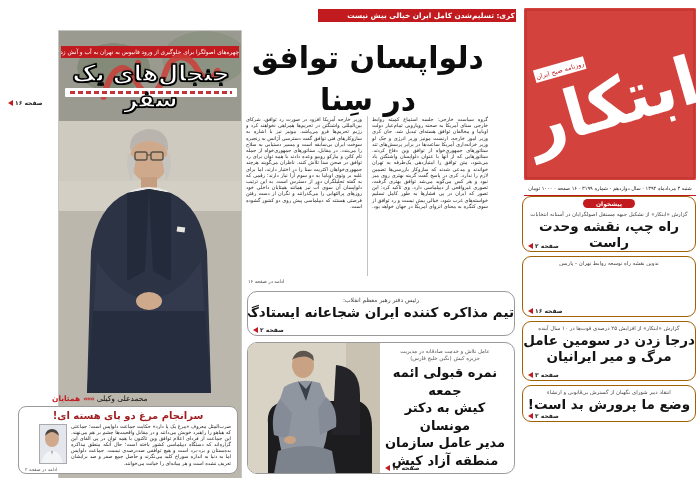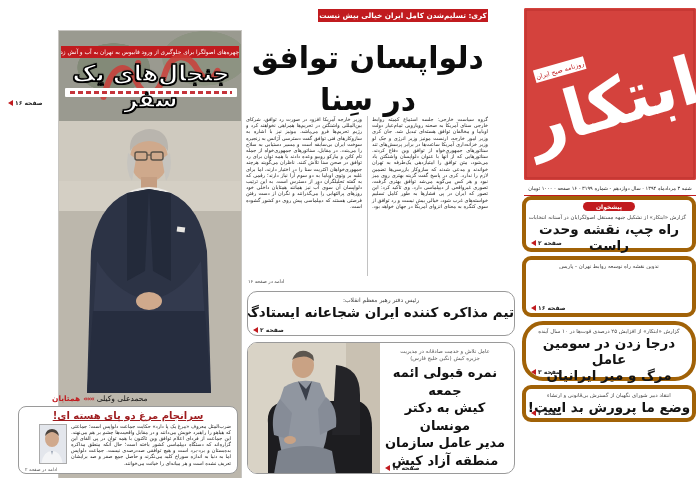--- a/index.html
+++ b/index.html
@@ -7,36 +7,36 @@
   #page{position:relative;width:700px;height:478px;background:#ffffff;direction:rtl;}
   .preline{white-space:pre-line;}
 
   
   .masthead{position:absolute;left:524px;top:8px;width:172px;height:172px;background:#d4423d;border-radius:2px;overflow:hidden;}
   .logo-svg{position:absolute;inset:0;}
   .dateline{position:absolute;left:524px;top:183px;width:172px;height:12px;font-size:5px;color:#222;
     text-align:center;line-height:11px;border-bottom:1.5px solid #c11b1f;direction:rtl;}
 
   
-  .sbox{position:absolute;left:522px;width:174px;background:#fff;border:4px solid #a16207;border-radius:9px;box-sizing:border-box;}
+  .sbox{position:absolute;left:522px;width:174px;background:#fff;border:1px solid #a16207;border-radius:9px;box-sizing:border-box;}
   .s1{top:196px;height:56px;}
   .s2{top:256px;height:61px;}
-  .s3{top:321px;height:60px;border-radius:21px;}
+  .s3{top:321px;height:60px;}
   .s4{top:385px;height:37px;}
   .s5{top:426px;height:49px;}
   .sb-badge{width:52px;margin:2px auto 0;background:#c11b1f;color:#fff;font-size:6px;line-height:9px;border-radius:5px;text-align:center;font-weight:bold;}
   .sb-kicker{font-size:5.4px;color:#444;text-align:center;margin-top:3px;line-height:6px;overflow:hidden;white-space:nowrap;padding:0 6px;}
   .sb-head{font-size:13.5px;font-weight:bold;color:#141414;text-align:center;line-height:1.18;letter-spacing:-.4px;margin-top:2px;}
   .pmark{position:absolute;left:5px;bottom:2px;display:flex;align-items:center;gap:2px;direction:ltr;}
   .pmark .arr{width:0;height:0;border-top:3.5px solid transparent;border-bottom:3.5px solid transparent;border-right:5.5px solid #c11b1f;}
   .pmark .ptxt{font-size:6px;font-weight:bold;color:#222;}
 
   
   .lead-kicker{position:absolute;left:318px;top:9px;width:170px;height:13px;background:#c11b1f;color:#fff;
-    font-size:7.3px;font-weight:bold;text-align:center;line-height:13px;white-space:nowrap;overflow:hidden;}
+    font-size:7.3px;font-weight:bold;text-align:center;line-height:13px;white-space:nowrap;overflow:hidden;padding-left:28px;}
   .lead-head{position:absolute;left:246px;top:37px;width:244px;font-size:30px;line-height:42px;font-weight:bold;
     color:#0d0d0d;text-align:center;letter-spacing:-1px;}
   .lead-body{position:absolute;left:246px;top:116px;width:242px;height:160px;font-size:5px;line-height:6.2px;
     color:#222;text-align:justify;direction:rtl;column-count:2;column-gap:10px;column-rule:1px solid #c2c2c2;overflow:hidden;}
   .lead-cont{position:absolute;left:248px;top:279px;font-size:4.8px;color:#444;}
 
   
   .leader{position:absolute;left:247px;top:291px;width:268px;height:45px;background:#fff;border:1px solid #9a9a9a;border-radius:10px;box-sizing:border-box;}
   .leader .lk{font-size:6px;color:#444;text-align:center;margin-top:4px;line-height:7px;}
   .leader .lh{font-size:13.5px;font-weight:bold;color:#141414;text-align:center;letter-spacing:-.3px;margin-top:1px;white-space:nowrap;overflow:hidden;}
@@ -64,21 +64,21 @@
     letter-spacing:-1px;-webkit-text-stroke:1.4px #000;text-shadow:0 0 2px #000,1px 1px 0 #000,-1px 1px 0 #000;}
   .pmark-photo{position:absolute;left:8px;top:99px;display:flex;align-items:center;gap:2px;direction:ltr;z-index:7;}
 
   
   .ed-row{position:absolute;left:52px;top:394px;display:flex;align-items:center;gap:3px;direction:ltr;}
   .ed-row .lbl{color:#c11b1f;font-weight:bold;font-size:7.5px;}
   .ed-row .arrs{color:#c11b1f;font-size:7px;font-weight:bold;letter-spacing:-1px;}
   .ed-row .auth{color:#111;font-size:7.5px;font-weight:normal;}
   .edbox{position:absolute;left:18px;top:406px;width:220px;height:68px;background:#fff;border:1px solid #9a9a9a;border-radius:8px;
     box-sizing:border-box;padding:3px 6px;overflow:hidden;}
-  .ed-head{font-size:10px;font-weight:bold;color:#9e1b1e;text-align:center;letter-spacing:-.3px;margin:0 0 2px;text-decoration:underline;}
+  .ed-head{font-size:10px;font-weight:bold;color:#9e1b1e;text-align:center;letter-spacing:-.3px;margin:0 0 2px;}
   .ed-photo{float:left;width:28px;height:40px;margin:1px 4px 1px 14px;border:1px solid #aaa;box-sizing:border-box;background:#e3e6ec;position:relative;overflow:hidden;}
   .ed-body{font-size:5px;line-height:6.1px;color:#222;text-align:justify;}
   .ed-cont{position:absolute;left:6px;bottom:1px;font-size:4.6px;color:#555;}
 </style>
 </head>
 <body>
 
 <div id="page">
 
   <div class="masthead">

